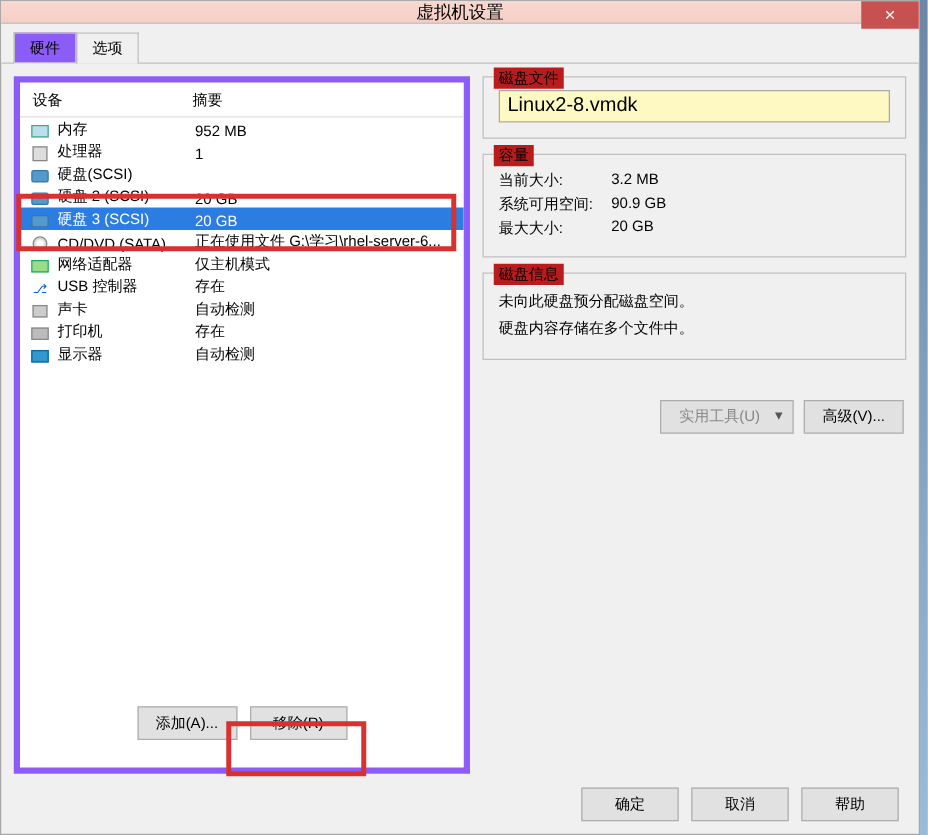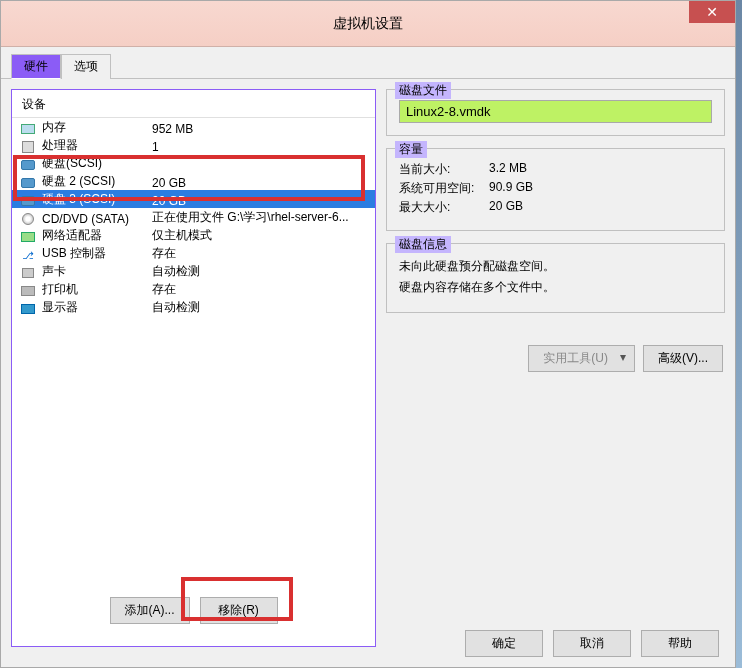--- a/index.html
+++ b/index.html
@@ -14,27 +14,28 @@
   }
   .window {
     position: absolute;
     left: 0; top: 0;
     width: 736px;
     height: 668px;
     background: #f0f0f0;
     border: 1px solid #a9a9a9;
   }
   .titlebar {
-    height: 46px;
+    height: 18px;
     background: linear-gradient(#f8d8d0, #f5cfc5);
     border-bottom: 1px solid #d0b0a8;
     display: flex;
     align-items: center;
     justify-content: center;
     position: relative;
+    font-family: Liberation Mono, monospace;
   }
   .titlebar .title {
     font-size: 14px;
     color: #000;
   }
   .close-btn {
     position: absolute;
     right: 0; top: 0;
     width: 46px; height: 22px;
     background: #c75050;
@@ -67,21 +68,21 @@
     z-index: 2;
   }
   .body-area {
     display: flex;
     padding: 10px;
     gap: 10px;
   }
   .left-panel {
     width: 365px;
     height: 558px;
-    border: 1px solid #8b5cf6;
+    border: 5px solid #8b5cf6;
     background: #fff;
     display: flex;
     flex-direction: column;
     position: relative;
   }
   .list-header {
     display: flex;
     padding: 6px 0 4px 10px;
     border-bottom: 1px solid #e0e0e0;
     color: #000;
@@ -153,31 +154,31 @@
   }
   .group {
     border: 1px solid #c0c0c0;
     padding: 10px 12px 12px 12px;
     position: relative;
     background: #f0f0f0;
   }
   .group-label {
     position: absolute;
     top: -8px; left: 8px;
-    background: #c4b5fd;
+    background: #b91c1c;
     padding: 0 4px;
     color: #000;
   }
   .disk-file-input {
     width: 100%;
     border: 1px solid #a9a9a9;
     padding: 3px 6px;
-    background: #bef264;
+    background: #fef9c3;
     font-family: inherit;
-    font-size: 13px;
+    font-size: 16px;
   }
   .kv-row { display: flex; margin: 2px 0; }
   .kv-row .k { width: 90px; }
   .kv-row .v { flex: 1; }
   .right-buttons {
     display: flex;
     justify-content: flex-end;
     gap: 8px;
     padding-right: 2px;
     margin-top: 4px;
@@ -229,20 +230,21 @@
   <div class="tabs-row">
     <div class="tab active">硬件</div>
     <div class="tab">选项</div>
   </div>
 
   <div class="body-area">
 
     <div class="left-panel">
       <div class="list-header">
         <div class="col-dev">设备</div>
+        <div class="col-sum">摘要</div>
       </div>
       <div class="dev-list" id="dev-list">
           <div class="dev-row">
             <span class="icon">
               <span class="ico-mem"></span>
             </span>
             <span class="name">内存</span>
             <span class="summary">952 MB</span>
           </div>
           <div class="dev-row">

